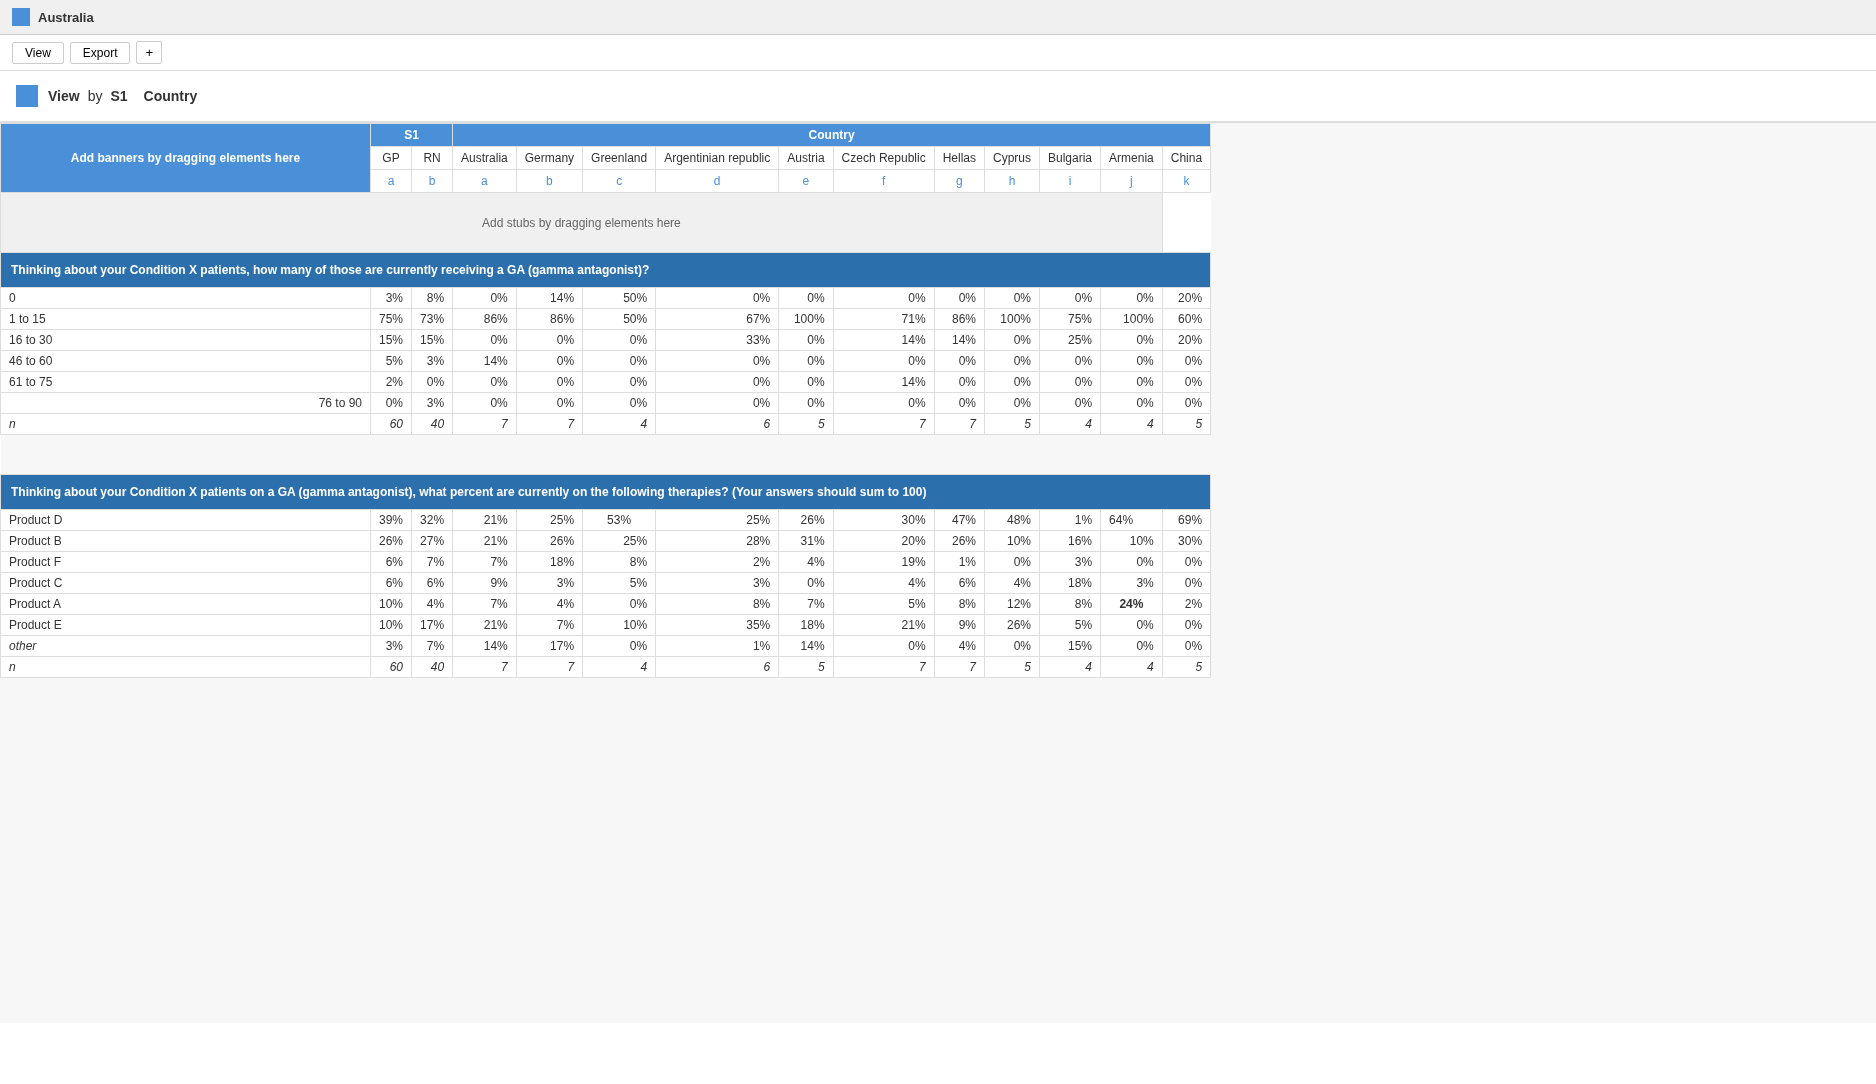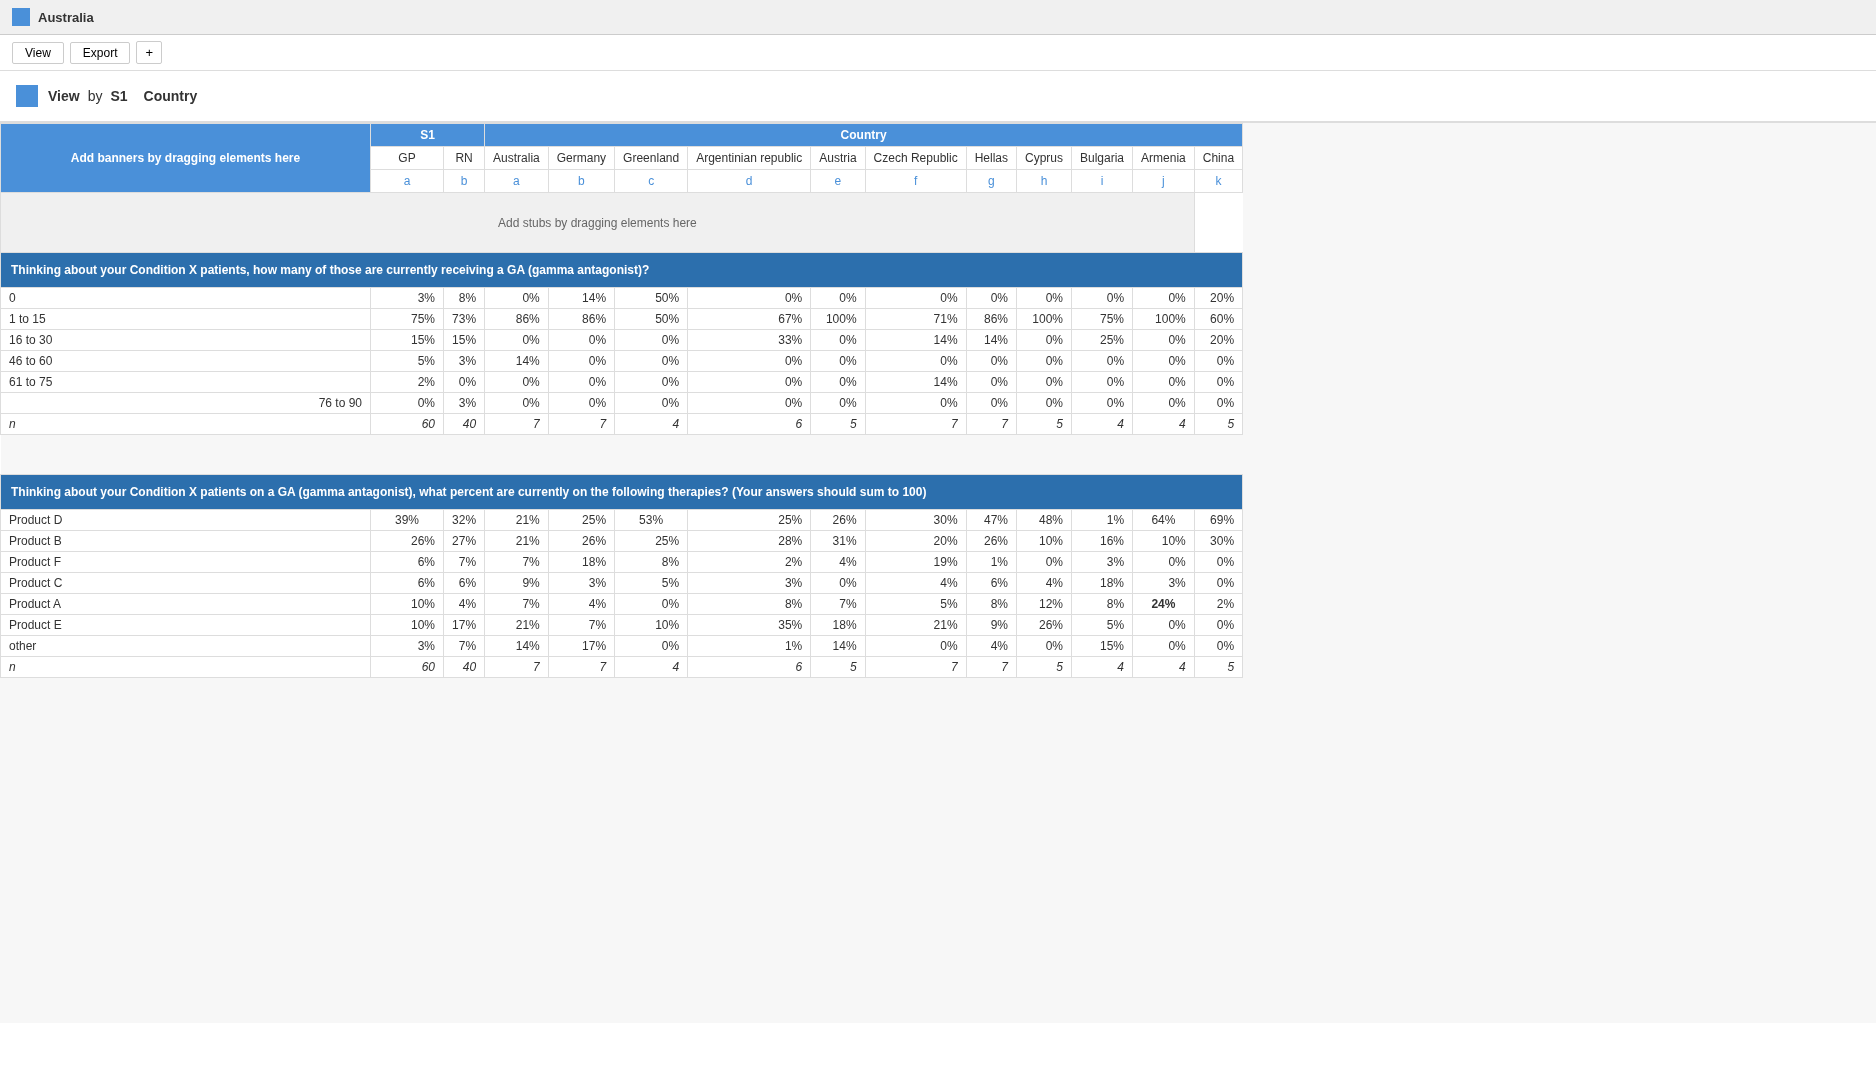--- a/index.html
+++ b/index.html
@@ -226,32 +226,32 @@
           <td data-name="q1-n-val-10" style="border: 1px solid rgb(221, 221, 221); padding: 3px 8px; text-align: right; font-style: italic;">5</td>
         </tr>
         <tr data-name="spacer-row-2">
           <td colspan="14" data-name="spacer-cell" style="border: none; padding: 3px 8px; text-align: right; height: 40px; background: rgb(247, 247, 247);"></td>
         </tr>
         <tr data-name="question2-row">
           <td colspan="14" data-name="question2-text" style="border: 1px solid rgb(221, 221, 221); padding: 8px 10px; text-align: left; background: rgb(44, 111, 173); color: rgb(255, 255, 255); font-weight: bold; white-space: normal; line-height: 1.5;">Thinking about your Condition X patients on a GA (gamma antagonist), what percent are currently on the following therapies? (Your answers should sum to 100)</td>
         </tr>
         <tr data-name="q2-data-row-0">
           <td data-name="q2-label-0" style="border: 1px solid rgb(221, 221, 221); padding: 3px 8px; text-align: left;">Product D</td>
-          <td data-name="q2-gp-0" style="border: 1px solid rgb(221, 221, 221); padding: 3px 24px; text-align: center;">39%</td>
+          <td data-name="q2-gp-0" style="border: 1px solid rgb(221, 221, 221); padding: 3px 8px; text-align: center;">39%</td>
           <td data-name="q2-rn-0" style="border: 1px solid rgb(221, 221, 221); padding: 3px 8px; text-align: right;">32%</td>
           <td data-name="q2-val-0-0" style="border: 1px solid rgb(221, 221, 221); padding: 3px 8px; text-align: right;">21%</td>
           <td data-name="q2-val-0-1" style="border: 1px solid rgb(221, 221, 221); padding: 3px 8px; text-align: right;">25%</td>
           <td data-name="q2-val-0-2" style="border: 1px solid rgb(221, 221, 221); padding: 3px 8px; text-align: center;">53%</td>
           <td data-name="q2-val-0-3" style="border: 1px solid rgb(221, 221, 221); padding: 3px 8px; text-align: right;">25%</td>
           <td data-name="q2-val-0-4" style="border: 1px solid rgb(221, 221, 221); padding: 3px 8px; text-align: right;">26%</td>
           <td data-name="q2-val-0-5" style="border: 1px solid rgb(221, 221, 221); padding: 3px 8px; text-align: right;">30%</td>
           <td data-name="q2-val-0-6" style="border: 1px solid rgb(221, 221, 221); padding: 3px 8px; text-align: right;">47%</td>
           <td data-name="q2-val-0-7" style="border: 1px solid rgb(221, 221, 221); padding: 3px 8px; text-align: right;">48%</td>
           <td data-name="q2-val-0-8" style="border: 1px solid rgb(221, 221, 221); padding: 3px 8px; text-align: right;">1%</td>
-          <td data-name="q2-val-0-9" style="border: 1px solid rgb(221, 221, 221); padding: 3px 8px; text-align: center;">64%</td>
+          <td data-name="q2-val-0-9" style="border: 1px solid rgb(221, 221, 221); padding: 3px 8px; text-align: left;">64%</td>
           <td data-name="q2-val-0-10" style="border: 1px solid rgb(221, 221, 221); padding: 3px 8px; text-align: right;">69%</td>
         </tr>
         <tr data-name="q2-data-row-1">
           <td data-name="q2-label-1" style="border: 1px solid rgb(221, 221, 221); padding: 3px 8px; text-align: left;">Product B</td>
           <td data-name="q2-gp-1" style="border: 1px solid rgb(221, 221, 221); padding: 3px 8px; text-align: right;">26%</td>
           <td data-name="q2-rn-1" style="border: 1px solid rgb(221, 221, 221); padding: 3px 8px; text-align: right;">27%</td>
           <td data-name="q2-val-1-0" style="border: 1px solid rgb(221, 221, 221); padding: 3px 8px; text-align: right;">21%</td>
           <td data-name="q2-val-1-1" style="border: 1px solid rgb(221, 221, 221); padding: 3px 8px; text-align: right;">26%</td>
           <td data-name="q2-val-1-2" style="border: 1px solid rgb(221, 221, 221); padding: 3px 8px; text-align: right;">25%</td>
           <td data-name="q2-val-1-3" style="border: 1px solid rgb(221, 221, 221); padding: 3px 8px; text-align: right;">28%</td>
@@ -321,21 +321,21 @@
           <td data-name="q2-val-5-3" style="border: 1px solid rgb(221, 221, 221); padding: 3px 8px; text-align: right;">35%</td>
           <td data-name="q2-val-5-4" style="border: 1px solid rgb(221, 221, 221); padding: 3px 8px; text-align: right;">18%</td>
           <td data-name="q2-val-5-5" style="border: 1px solid rgb(221, 221, 221); padding: 3px 8px; text-align: right;">21%</td>
           <td data-name="q2-val-5-6" style="border: 1px solid rgb(221, 221, 221); padding: 3px 8px; text-align: right;">9%</td>
           <td data-name="q2-val-5-7" style="border: 1px solid rgb(221, 221, 221); padding: 3px 8px; text-align: right;">26%</td>
           <td data-name="q2-val-5-8" style="border: 1px solid rgb(221, 221, 221); padding: 3px 8px; text-align: right;">5%</td>
           <td data-name="q2-val-5-9" style="border: 1px solid rgb(221, 221, 221); padding: 3px 8px; text-align: right;">0%</td>
           <td data-name="q2-val-5-10" style="border: 1px solid rgb(221, 221, 221); padding: 3px 8px; text-align: right;">0%</td>
         </tr>
         <tr data-name="q2-data-row-6">
-          <td data-name="q2-label-6" style="border: 1px solid rgb(221, 221, 221); padding: 3px 8px; text-align: left;">other</td>
+          <td data-name="q2-label-6" style="border: 1px solid rgb(221, 221, 221); padding: 3px 8px; text-align: left; font-style: italic;">other</td>
           <td data-name="q2-gp-6" style="border: 1px solid rgb(221, 221, 221); padding: 3px 8px; text-align: right;">3%</td>
           <td data-name="q2-rn-6" style="border: 1px solid rgb(221, 221, 221); padding: 3px 8px; text-align: right;">7%</td>
           <td data-name="q2-val-6-0" style="border: 1px solid rgb(221, 221, 221); padding: 3px 8px; text-align: right;">14%</td>
           <td data-name="q2-val-6-1" style="border: 1px solid rgb(221, 221, 221); padding: 3px 8px; text-align: right;">17%</td>
           <td data-name="q2-val-6-2" style="border: 1px solid rgb(221, 221, 221); padding: 3px 8px; text-align: right;">0%</td>
           <td data-name="q2-val-6-3" style="border: 1px solid rgb(221, 221, 221); padding: 3px 8px; text-align: right;">1%</td>
           <td data-name="q2-val-6-4" style="border: 1px solid rgb(221, 221, 221); padding: 3px 8px; text-align: right;">14%</td>
           <td data-name="q2-val-6-5" style="border: 1px solid rgb(221, 221, 221); padding: 3px 8px; text-align: right;">0%</td>
           <td data-name="q2-val-6-6" style="border: 1px solid rgb(221, 221, 221); padding: 3px 8px; text-align: right;">4%</td>
           <td data-name="q2-val-6-7" style="border: 1px solid rgb(221, 221, 221); padding: 3px 8px; text-align: right;">0%</td>

